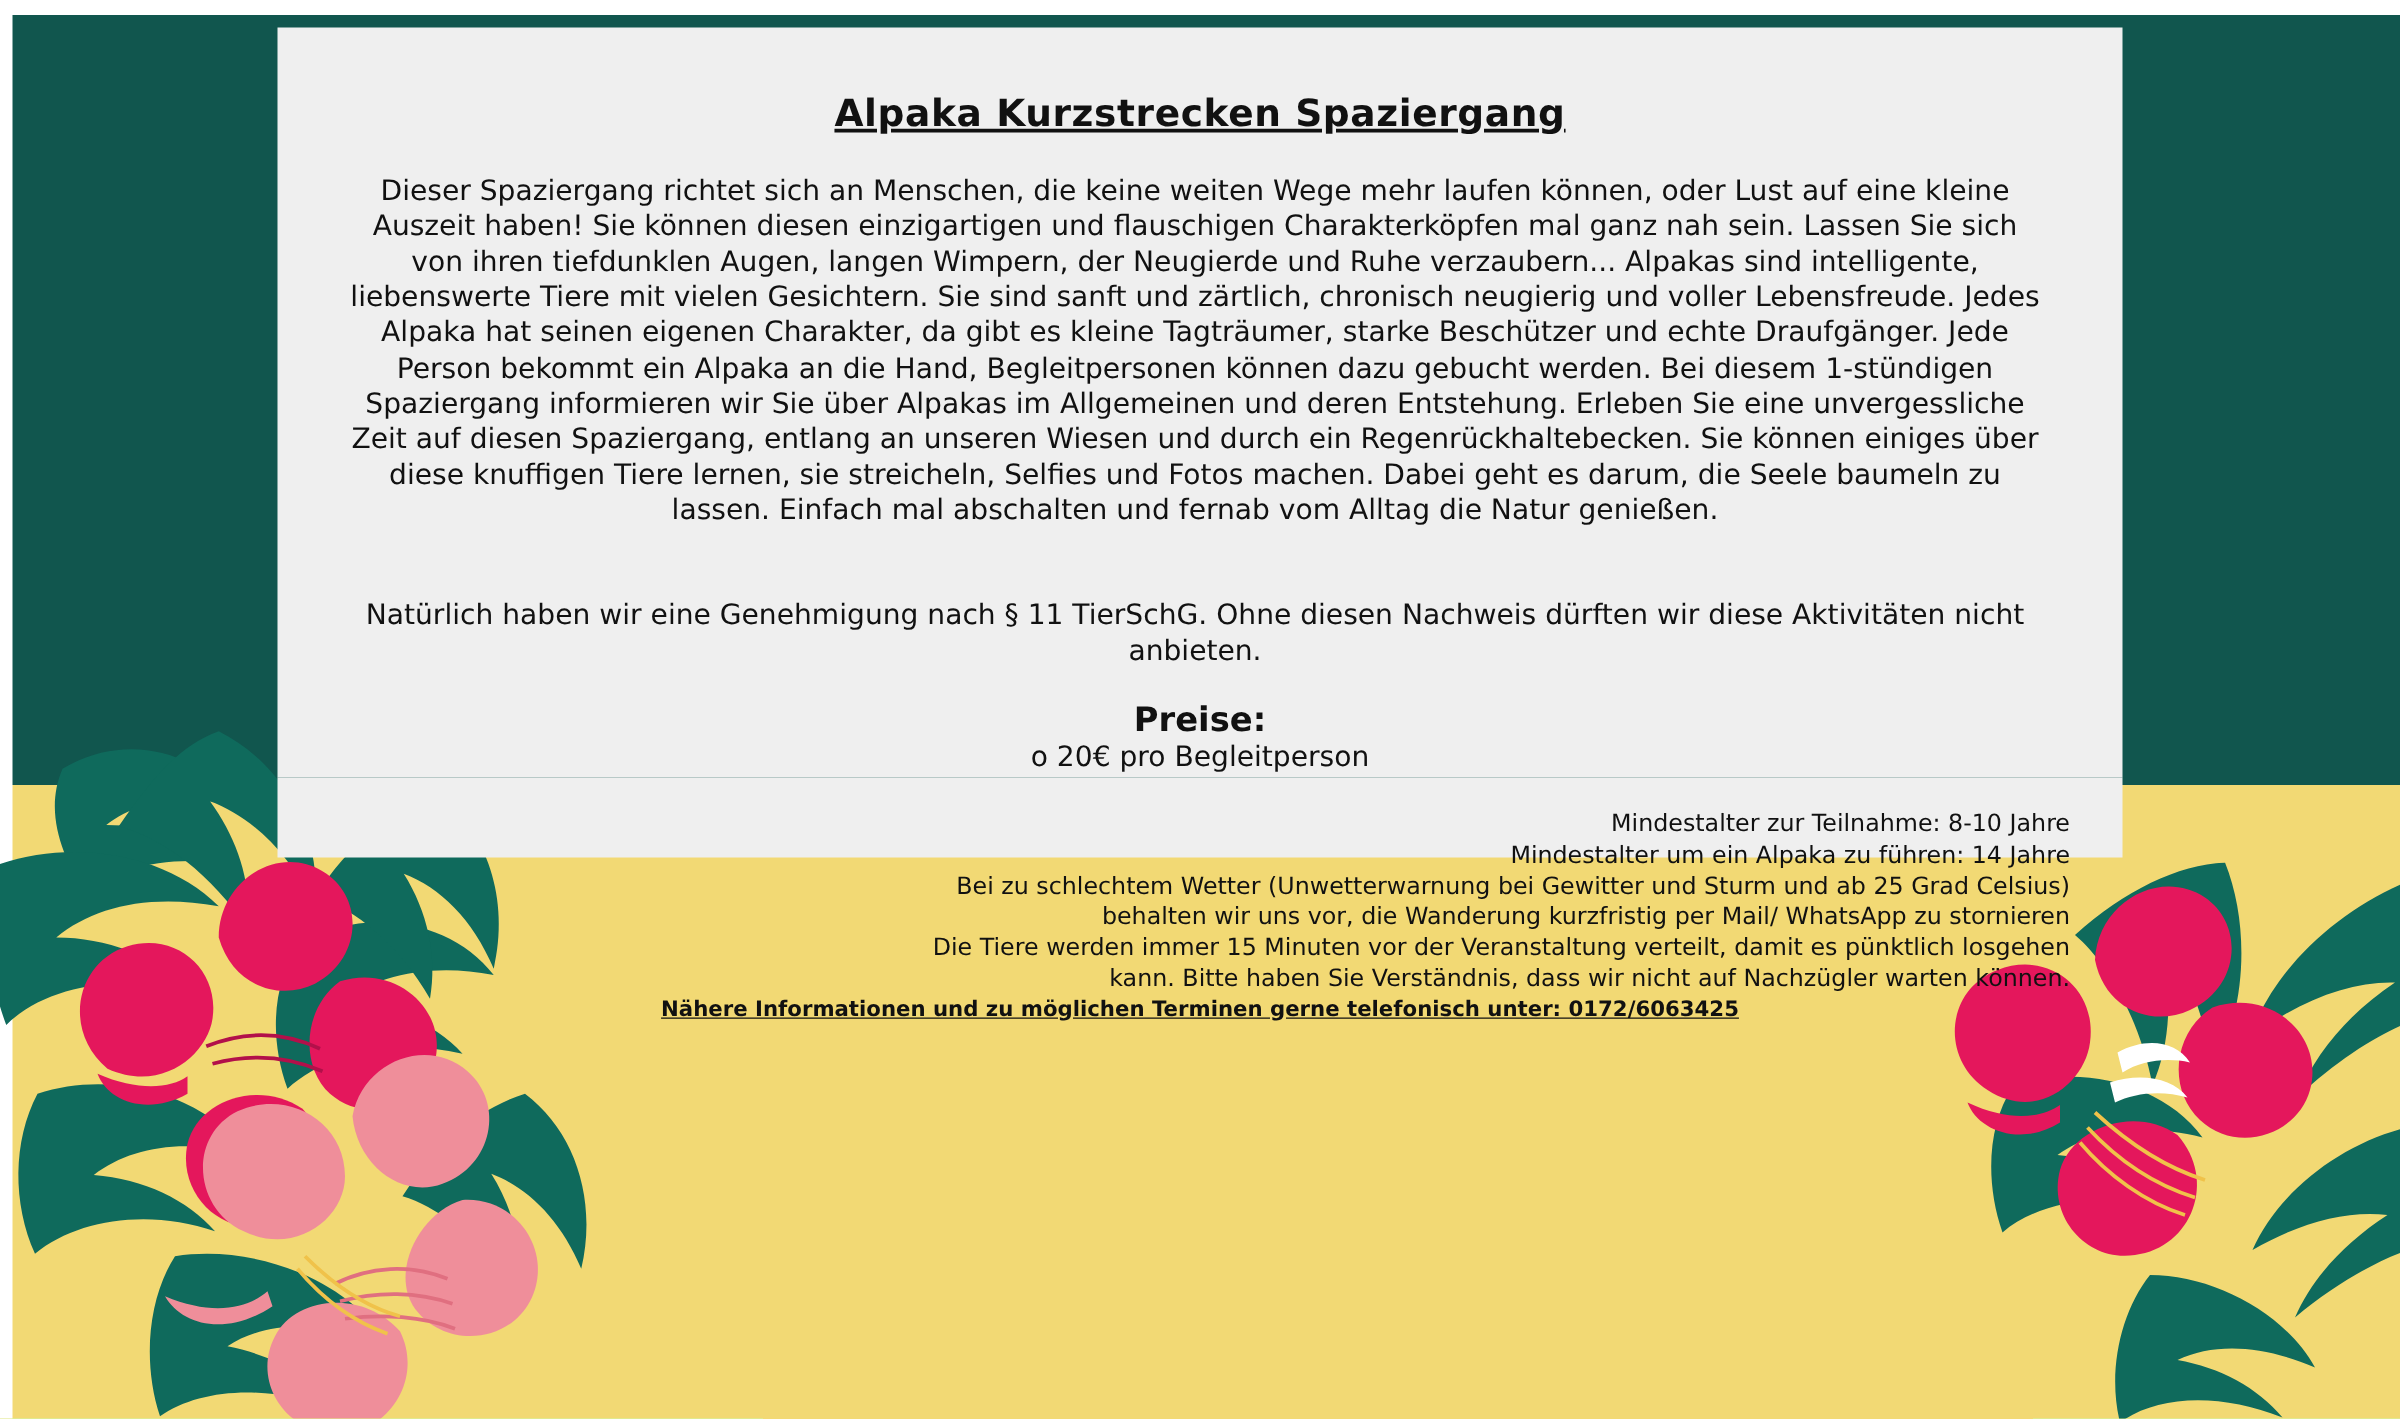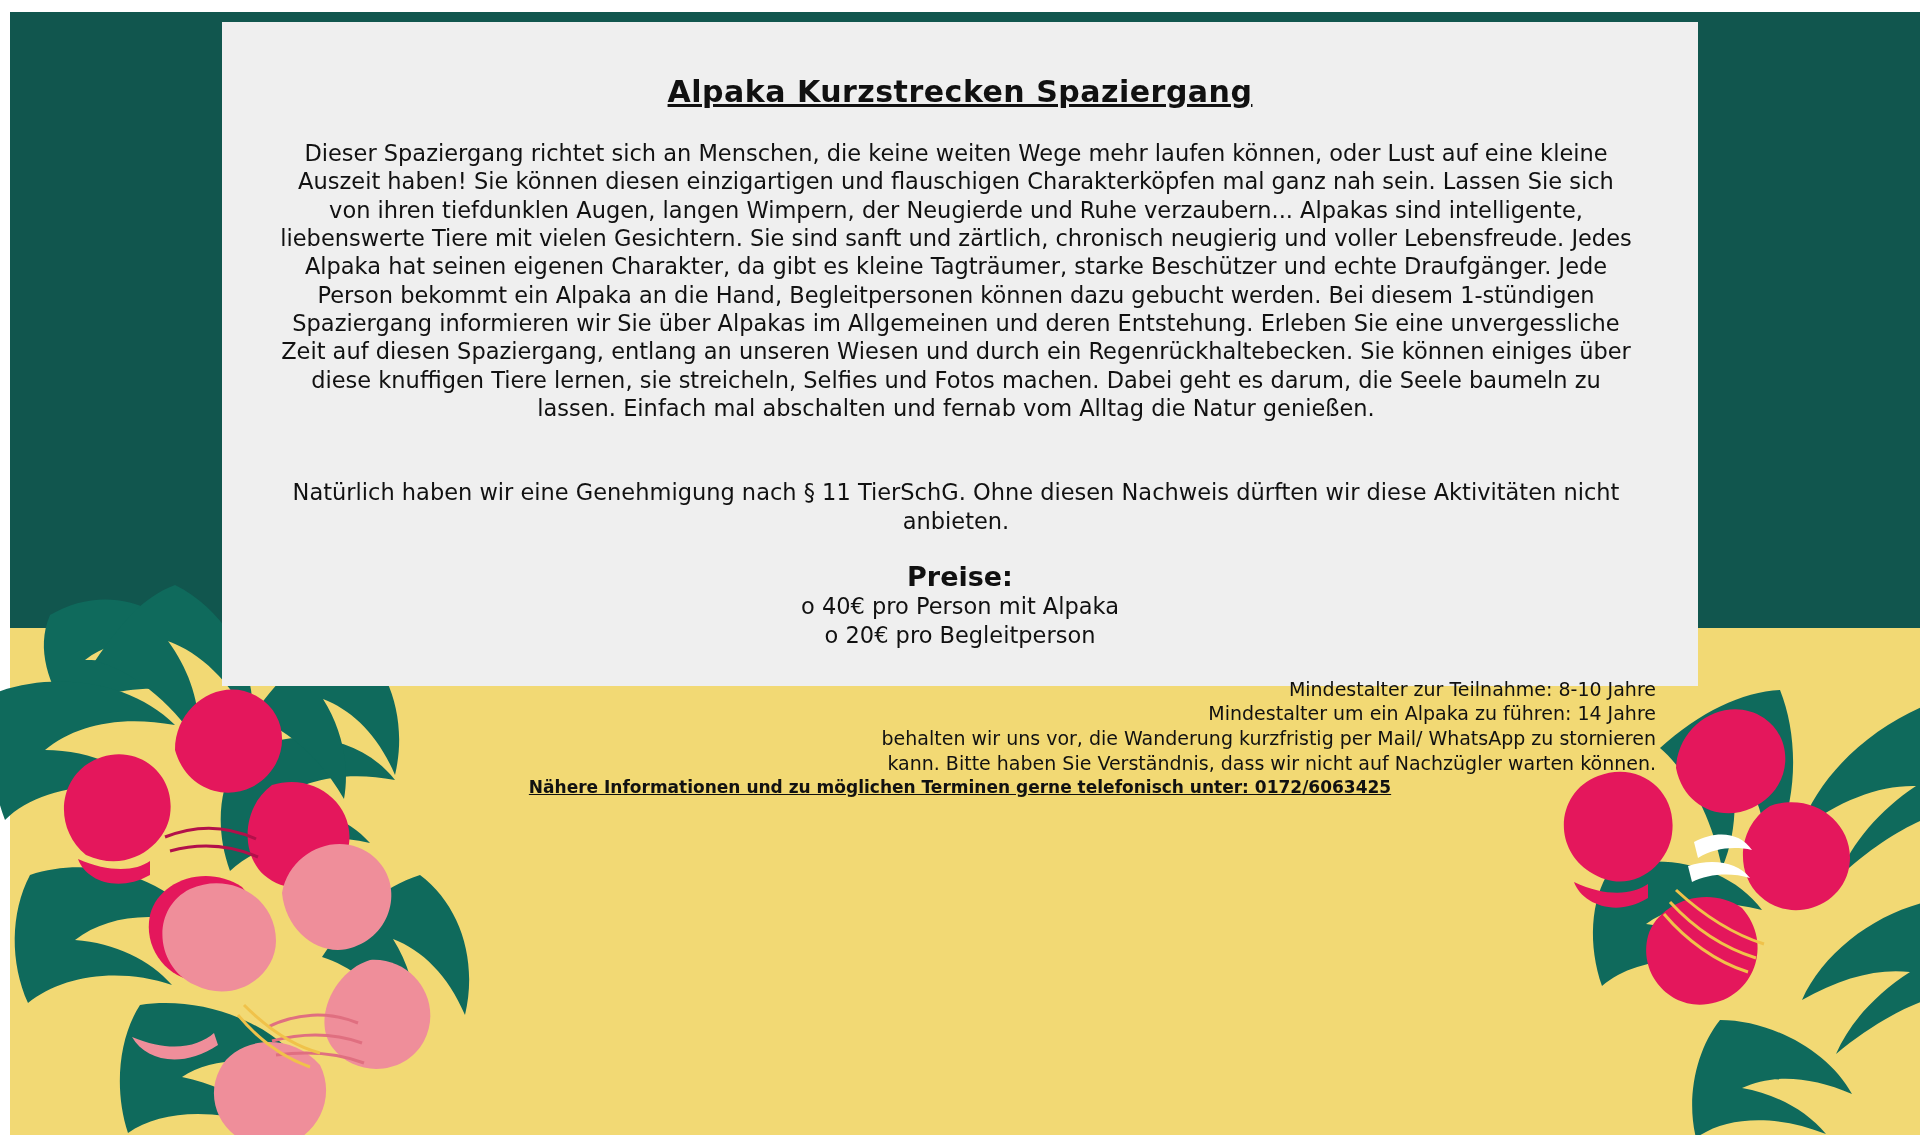--- a/index.html
+++ b/index.html
@@ -211,27 +211,28 @@
 
       <p class="body-text">Dieser Spaziergang richtet sich an Menschen, die keine weiten Wege mehr laufen können, oder Lust auf eine kleine Auszeit haben! Sie können diesen einzigartigen und flauschigen Charakterköpfen mal ganz nah sein. Lassen Sie sich von ihren tiefdunklen Augen, langen Wimpern, der Neugierde und Ruhe verzaubern... Alpakas sind intelligente, liebenswerte Tiere mit vielen Gesichtern. Sie sind sanft und zärtlich, chronisch neugierig und voller Lebensfreude. Jedes Alpaka hat seinen eigenen Charakter, da gibt es kleine Tagträumer, starke Beschützer und echte Draufgänger. Jede Person bekommt ein Alpaka an die Hand, Begleitpersonen können dazu gebucht werden. Bei diesem 1-stündigen Spaziergang informieren wir Sie über Alpakas im Allgemeinen und deren Entstehung. Erleben Sie eine unvergessliche Zeit auf diesen Spaziergang, entlang an unseren Wiesen und durch ein Regenrückhaltebecken. Sie können einiges über diese knuffigen Tiere lernen, sie streicheln, Selfies und Fotos machen. Dabei geht es darum, die Seele baumeln zu lassen. Einfach mal abschalten und fernab vom Alltag die Natur genießen.</p>
 
       <div class="spacer-sm"></div>
 
       <p class="body-text">Natürlich haben wir eine Genehmigung nach § 11 TierSchG. Ohne diesen Nachweis dürften wir diese Aktivitäten nicht anbieten.</p>
 
       <div class="spacer-sm"></div>
 
       <div class="price-head">Preise:</div>
-      <div class="price-line">o 40€ pro Person mit Alpaka</div>
       <div class="price-line">o 20€ pro Begleitperson</div>
 
       <div class="spacer-sm"></div>
 
       <div class="age-block">Mindestalter zur Teilnahme: 8-10 Jahre</div>
       <div class="age-block">Mindestalter um ein Alpaka zu führen: 14 Jahre</div>
+      <div class="age-block">Bei zu schlechtem Wetter (Unwetterwarnung bei Gewitter und Sturm und ab 25 Grad Celsius)</div>
       <div class="age-block">behalten wir uns vor, die Wanderung kurzfristig per Mail/ WhatsApp zu stornieren</div>
+      <div class="age-block">Die Tiere werden immer 15 Minuten vor der Veranstaltung verteilt, damit es pünktlich losgehen</div>
       <div class="age-block">kann. Bitte haben Sie Verständnis, dass wir nicht auf Nachzügler warten können.</div>
 
       <div class="contact-line">Nähere Informationen und zu möglichen Terminen gerne telefonisch unter: 0172/6063425</div>
     </div>
   </div>
 
 </div>
 
 </body></html>

